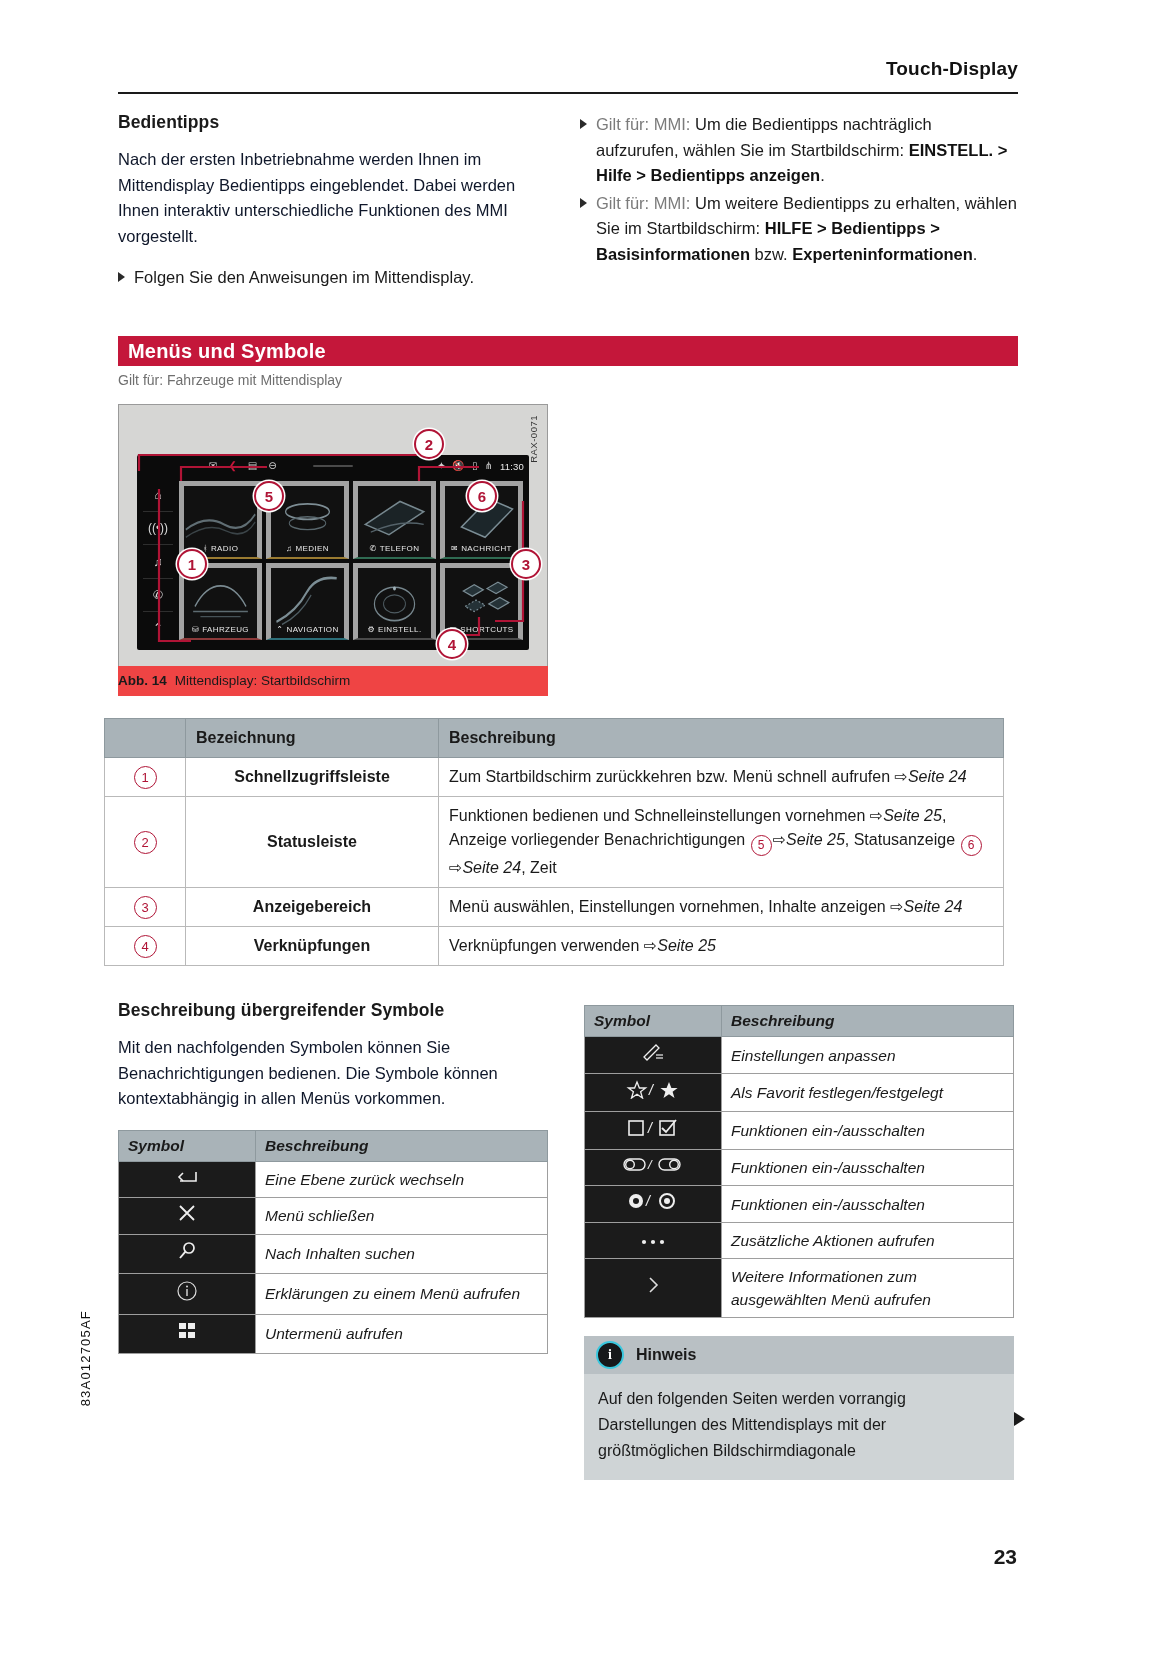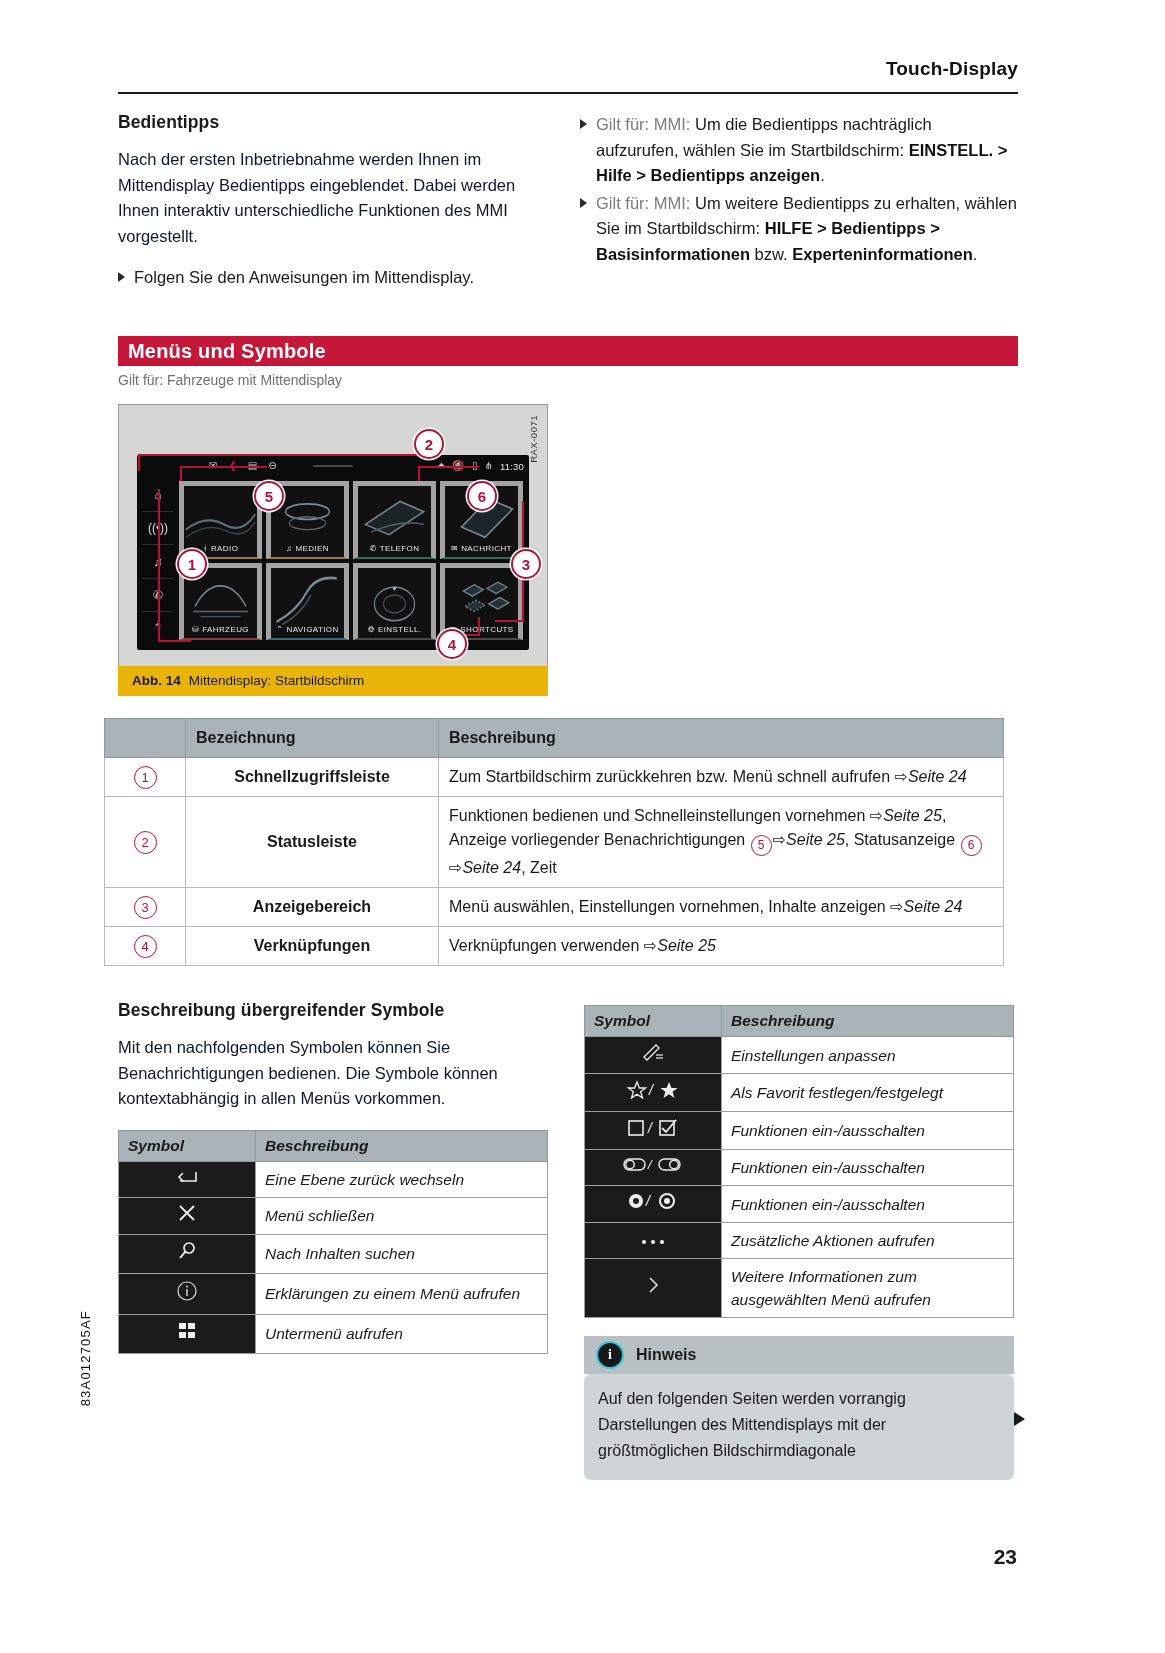--- a/index.html
+++ b/index.html
@@ -64,22 +64,22 @@
     position:absolute;left:118px;top:372px;font-size:14px;color:#6f6f6f;
   }
 
   
   .figwrap{
     position:absolute;left:118px;top:404px;width:430px;height:286px;
     background:#d6d6d4;border:1px solid #9a9a9a;box-sizing:border-box;
   }
   .figcap{
     position:absolute;left:118px;top:666px;width:430px;height:30px;
-    background:#eab308;box-sizing:border-box;
-    font-size:13.5px;line-height:30px;padding-left:14px;color:#1a1a1a;
+    background:#ef4444;box-sizing:border-box;
+    font-size:13.5px;line-height:30px;padding-left:0;color:#1a1a1a;
   }
   .figcap b{font-weight:bold;margin-right:8px;}
   .figcode{
     position:absolute;right:8px;top:10px;
     writing-mode:vertical-rl;transform:rotate(180deg);
     font-size:9.5px;color:#333;letter-spacing:.5px;
     font-family:"Liberation Sans",sans-serif;
   }
 
   
@@ -189,21 +189,21 @@
     background:#b9c0c4;height:38px;display:flex;align-items:center;padding-left:12px;gap:12px;
   }
   .note-hd .ic{
     width:24px;height:24px;border-radius:50%;
     background:#16181a;border:2.5px solid #39c7de;color:#fff;
     display:flex;align-items:center;justify-content:center;font-size:14px;font-weight:bold;
     font-family:"Liberation Serif",serif;
   }
   .note-hd .t{font-size:16px;font-weight:bold;}
   .note-bd{
-    background:#cfd4d6;padding:12px 14px 16px 14px;font-size:16px;line-height:26px;border-radius:7px;
+    background:#cfd4d6;padding:12px 14px 16px 14px;font-size:16px;line-height:26px;
   }
 
   
   .contarrow{
     position:absolute;left:1014px;top:1412px;
     width:0;height:0;border-left:11px solid #1a1a1a;
     border-top:7px solid transparent;border-bottom:7px solid transparent;
   }
 
   

